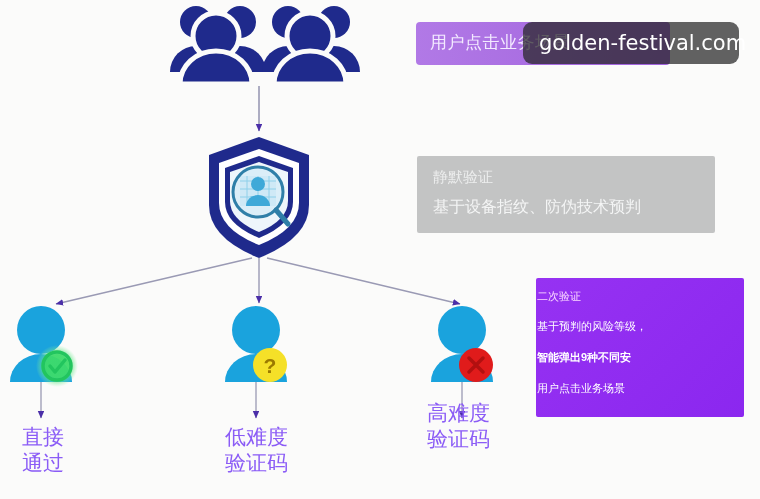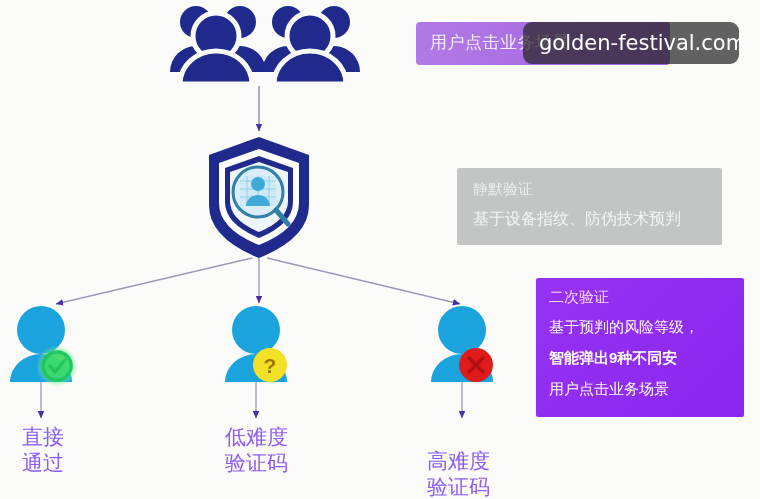--- a/index.html
+++ b/index.html
@@ -43,26 +43,25 @@
     top: 9px;
     font-size: 17px;
     line-height: 24px;
     color: #f3eaff;
     white-space: nowrap;
     letter-spacing: 0.5px;
   }
 
   #gray-box {
     left: 417px;
-    top: 168px;
-    width: 265px;
+    top: 156px;
+    width: 298px;
     height: 77px;
     background: #c3c4c4;
     border-radius: 2px;
-    margin-left: 40px;
   }
   #gray-box .line1 {
     position: absolute;
     left: 16px;
     top: 11px;
     font-size: 15px;
     line-height: 20px;
     color: #eceded;
     white-space: nowrap;
   }
@@ -80,22 +79,22 @@
     left: 536px;
     top: 278px;
     width: 208px;
     height: 139px;
     background: #8e2ef0;
     background: linear-gradient(135deg,#9632f2 0%, #8b27ef 100%);
     border-radius: 2px;
   }
   #purple-box .pb-line {
     position: absolute;
-    left: 13px;
-    font-size: 15px;
+    left: 1px;
+    font-size: 11px;
     line-height: 19px;
     color: #ffffff;
     white-space: nowrap;
   }
   #purple-box .pb-title {
     top: 9px;
     color: #fbd9ff;
   }
   #purple-box .pb-l1 { top: 39px; }
   #purple-box .pb-l2 { top: 70px; font-weight: bold; }
@@ -126,21 +125,21 @@
   .node-label {
     position: absolute;
     font-size: 21px;
     line-height: 26px;
     color: #8b5cf6;
     white-space: nowrap;
   }
   .node-label .lrow { display: block; }
   #label-pass   { left: 22px;  top: 424px; }
   #label-low    { left: 225px; top: 424px; }
-  #label-high   { left: 427px; top: 448px; }
+  #label-high   { left: 427px; top: 400px; }
 </style>
 </head>
 <body>
 
 <div id="canvas">
 
   <svg class="layer-svg" viewBox="0 0 760 499">
     <defs>
       <marker id="ah" markerWidth="9" markerHeight="9" refX="7.2" refY="3.3" orient="auto" markerUnits="userSpaceOnUse">
         <path d="M0,0 L7.6,3.3 L0,6.6 z" fill="#4b2fa8"></path>

